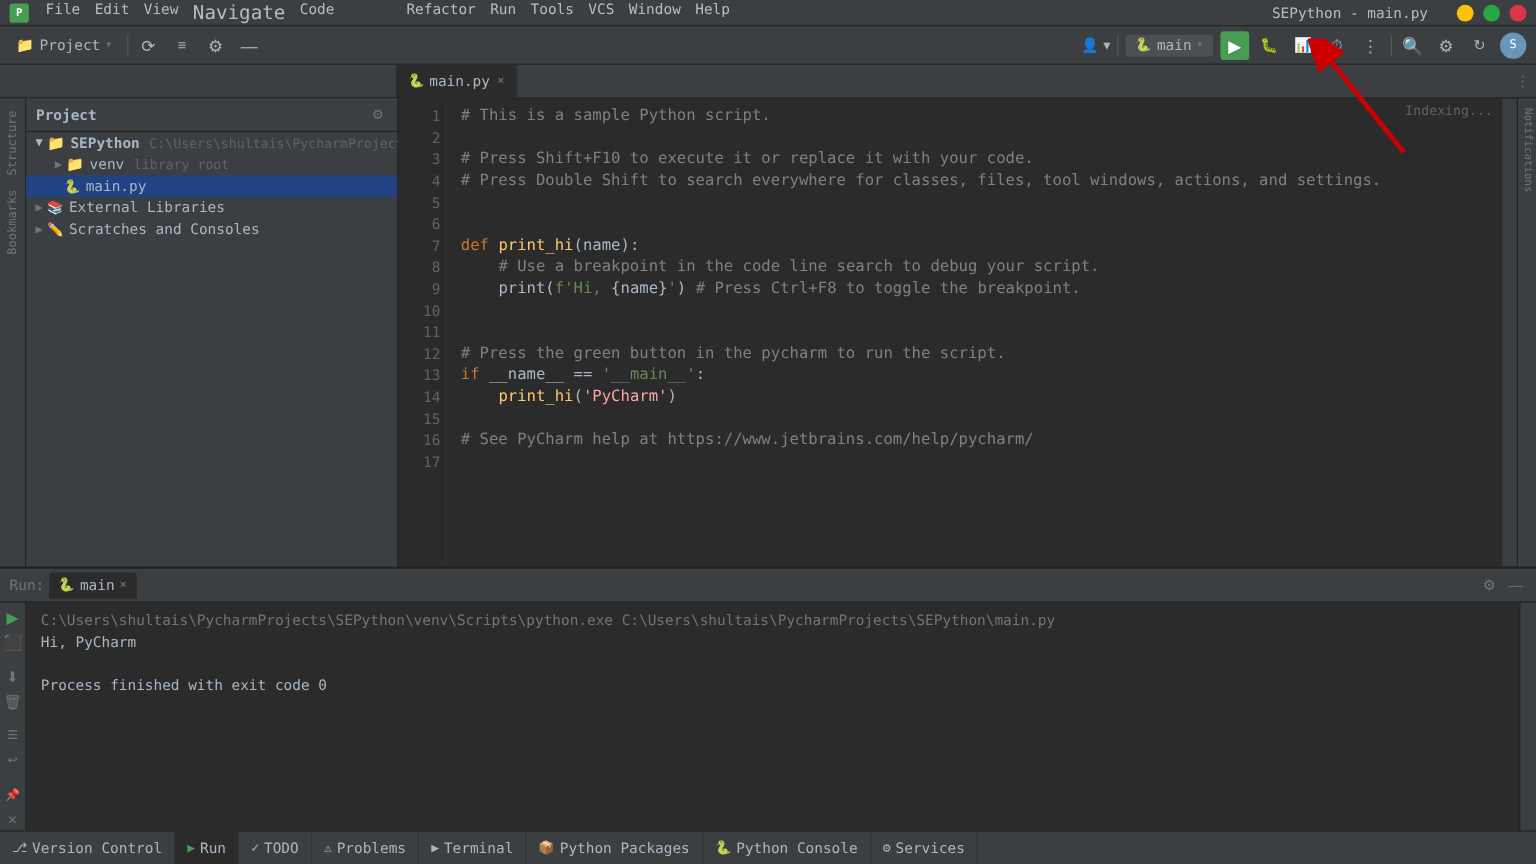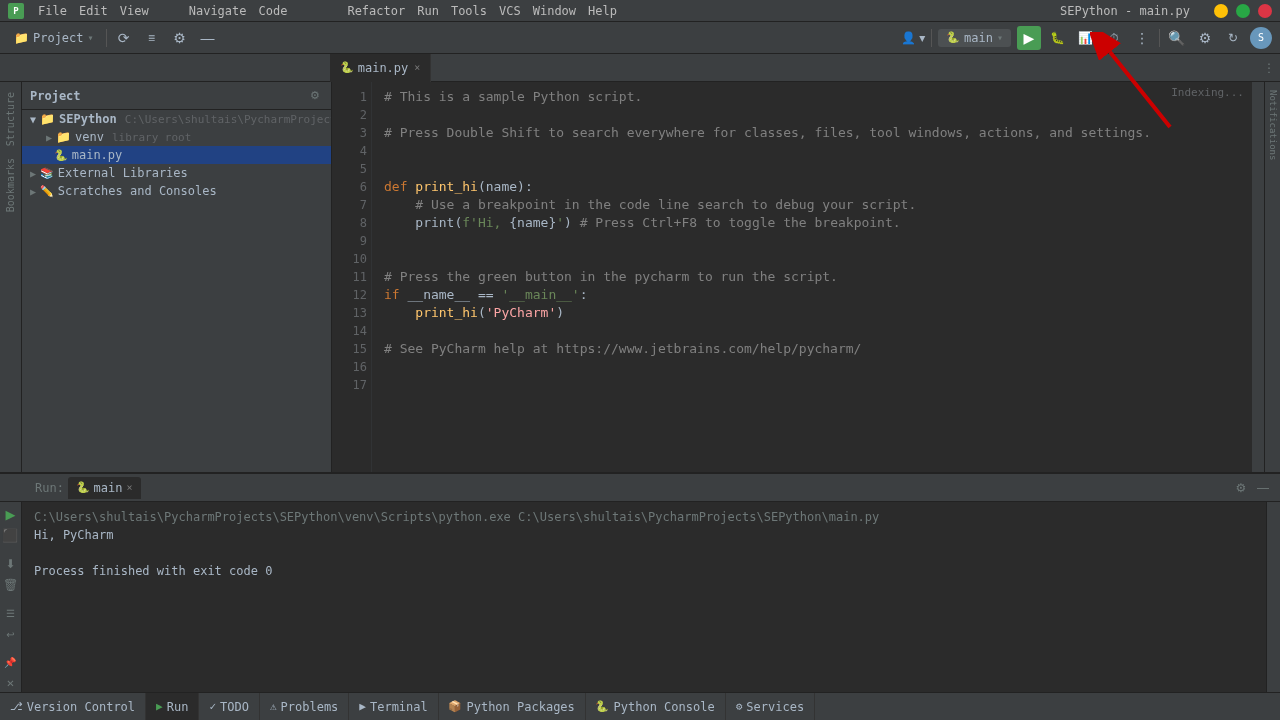--- a/index.html
+++ b/index.html
@@ -29,21 +29,21 @@
   </style>
 </head>
 <body>
 
 <div id="titlebar">
   <div style="width:16px;height:16px;background:#499C54;border-radius:2px;display:flex;align-items:center;justify-content:center;font-size:9px;color:white;font-weight:bold;">P</div>
   <div style="display:flex;gap:0;">
     <span style="padding:2px 6px;font-size:12px;color:#bbbbbb;cursor:pointer;">File</span>
     <span style="padding:2px 6px;font-size:12px;color:#bbbbbb;cursor:pointer;">Edit</span>
     <span style="padding:2px 6px;font-size:12px;color:#bbbbbb;cursor:pointer;">View</span>
-    <span style="padding:2px 6px;font-size:12px;color:#bbbbbb;cursor:pointer;margin-left:28px;">Navigate</span>
+    <span style="padding:2px 6px;font-size:16px;color:#bbbbbb;cursor:pointer;">Navigate</span>
     <span style="padding:2px 6px;font-size:12px;color:#bbbbbb;cursor:pointer;">Code</span>
     <span style="padding:2px 6px;font-size:12px;color:#bbbbbb;cursor:pointer;margin-left:48px;">Refactor</span>
     <span style="padding:2px 6px;font-size:12px;color:#bbbbbb;cursor:pointer;">Run</span>
     <span style="padding:2px 6px;font-size:12px;color:#bbbbbb;cursor:pointer;">Tools</span>
     <span style="padding:2px 6px;font-size:12px;color:#bbbbbb;cursor:pointer;">VCS</span>
     <span style="padding:2px 6px;font-size:12px;color:#bbbbbb;cursor:pointer;">Window</span>
     <span style="padding:2px 6px;font-size:12px;color:#bbbbbb;cursor:pointer;">Help</span>
   </div>
   <div style="margin-left:auto;font-size:12px;color:#bbbbbb;">SEPython - main.py</div>
   <div style="display:flex;gap:8px;margin-left:16px;align-items:center;">
@@ -172,20 +172,21 @@
 
     <div style="display:flex;flex:1;overflow:hidden;">
 
       <div style="width:40px;background:#2b2b2b;padding:6px 4px 6px 0;text-align:right;color:#606366;font-size:12px;line-height:18px;user-select:none;border-right:1px solid #313335;">
         1<br>2<br>3<br>4<br>5<br>6<br>7<br>8<br>9<br>10<br>11<br>12<br>13<br>14<br>15<br>16<br>17
       </div>
 
       <div style="flex:1;padding:6px 12px;overflow:auto;line-height:18px;font-size:13px;font-family:Consolas,Monaco,monospace;">
         <div style="color:#808080;"># This is a sample Python script.</div>
         <div>&nbsp;</div>
+        <div style="color:#808080;"># Press Shift+F10 to execute it or replace it with your code.</div>
         <div style="color:#808080;"># Press Double Shift to search everywhere for classes, files, tool windows, actions, and settings.</div>
         <div>&nbsp;</div>
         <div>&nbsp;</div>
         <div>
           <span style="color:#cc7832;">def </span><span style="color:#ffc66d;">print_hi</span><span style="color:#a9b7c6;">(</span><span style="color:#a9b7c6;">name</span><span style="color:#a9b7c6;">):</span>
         </div>
         <div>
           <span style="color:#a9b7c6;">&nbsp;&nbsp;&nbsp;&nbsp;</span><span style="color:#808080;"># Use a breakpoint in the code line search to debug your script.</span>
         </div>
         <div>
@@ -210,21 +211,21 @@
   </div>
 
   <div style="width:16px;background:#3c3f41;border-left:1px solid #222;display:flex;flex-direction:column;align-items:center;padding-top:4px;">
     <div style="font-size:10px;color:#6d7777;cursor:pointer;writing-mode:vertical-rl;font-size:9px;padding:4px 0;">Notifications</div>
   </div>
 </div>
 
 <div style="height:220px;background:#2b2b2b;border-top:2px solid #222;display:flex;flex-direction:column;">
 
   <div style="height:28px;background:#3c3f41;display:flex;align-items:center;padding:0 8px;gap:4px;border-bottom:1px solid #222;">
-    <span style="color:#6d7777;font-size:12px;margin-left:27px;">Run:</span>
+    <span style="color:#6d7777;font-size:12px;">Run:</span>
     <div style="display:flex;align-items:center;gap:4px;padding:4px 8px;font-size:12px;color:#a9b7c6;background:#2b2b2b;border-radius:3px 3px 0 0;cursor:pointer;">
       <span style="color:#499C54;font-size:11px;">🐍</span>
       <span>main</span>
       <span style="font-size:10px;color:#777;">×</span>
     </div>
     <div style="margin-left:auto;display:flex;gap:4px;">
       <button style="width:18px;height:18px;background:transparent;border:none;color:#6d7777;font-size:12px;cursor:pointer;">⚙</button>
       <button style="width:18px;height:18px;background:transparent;border:none;color:#6d7777;font-size:12px;cursor:pointer;">—</button>
     </div>
   </div>

